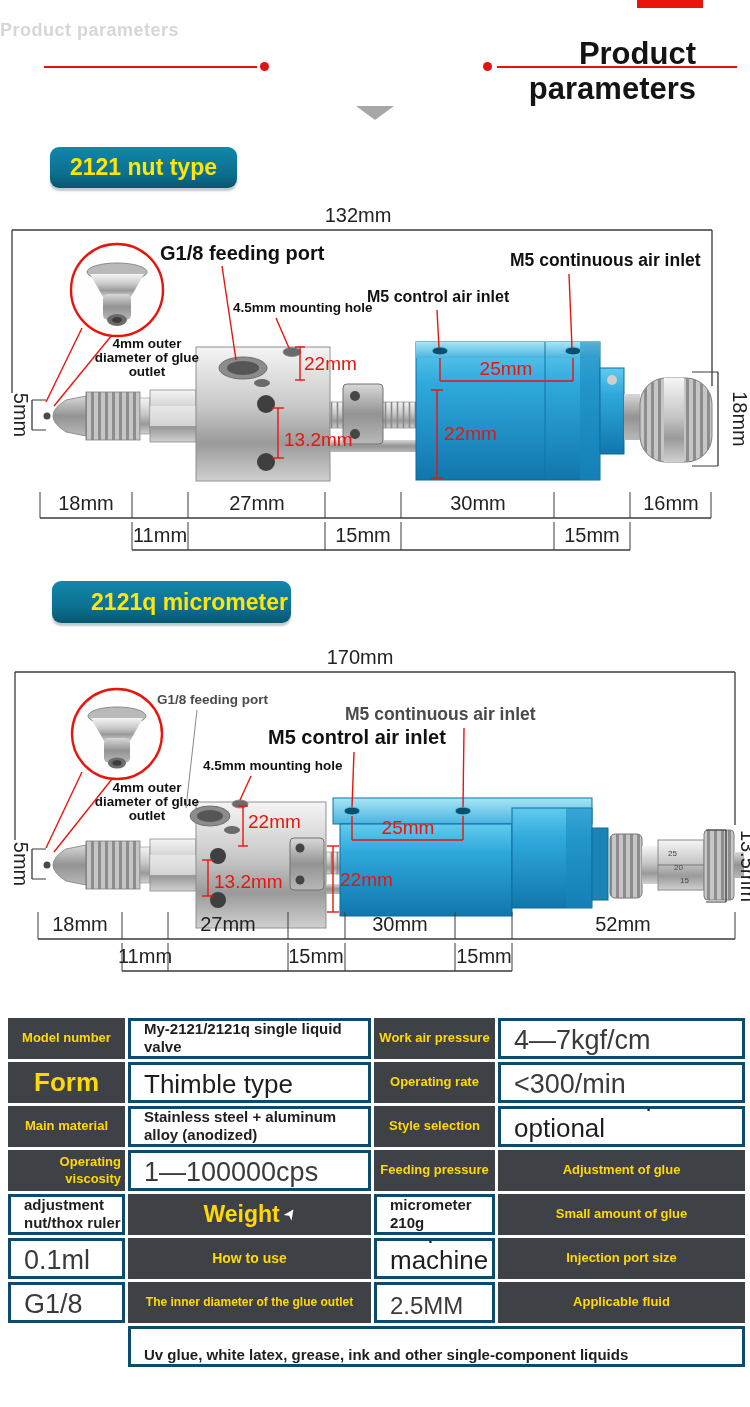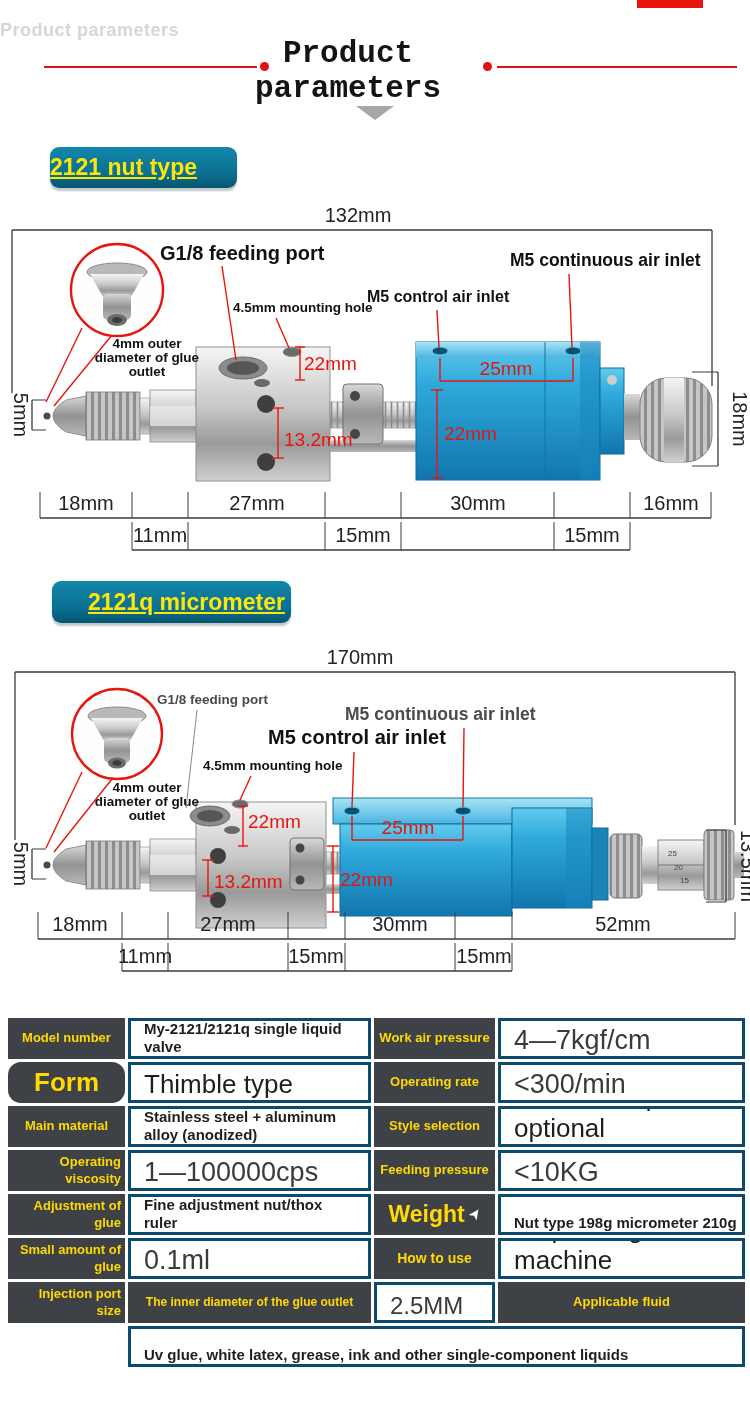--- a/index.html
+++ b/index.html
@@ -5,37 +5,37 @@
   html,body{margin:0;padding:0;}
   body{
     width:750px;height:1407px;position:relative;background:#ffffff;
     font-family:"Liberation Sans",sans-serif;overflow:hidden;
   }
   .abs{position:absolute;}
 
   
   .ghost{top:20px;left:0;width:750px;color:#d6d6d6;
     font-size:18px;font-weight:bold;letter-spacing:.5px;}
-  .title{top:36px;left:0;width:696px;text-align:center;font-size:31px;
-    font-weight:bold;color:#141414;line-height:35px;font-family:Liberation Mono, monospace;}
+  .title{top:36px;left:0;width:696px;text-align:right;font-size:31px;
+    font-weight:bold;color:#141414;line-height:35px;}
   .red-line{height:2px;background:#e01212;top:66px;}
   .red-line.l{left:44px;width:213px;}
   .red-line.r{left:497px;width:240px;}
   .red-dot{width:9px;height:9px;border-radius:50%;background:#e01212;top:62px;}
   .dot-l{left:260px;}
   .dot-r{left:483px;}
   .tri{top:106px;left:356px;width:0;height:0;border-left:19px solid transparent;
     border-right:19px solid transparent;border-top:14px solid #a7a7a7;}
   .corner{top:0;left:637px;width:66px;height:8px;background:#e8150d;}
 
   
   .badge{background:linear-gradient(180deg,#1187ab 0%,#0b6f90 65%,#07566f 100%);
     border-radius:9px;color:#ffe608;font-weight:bold;font-size:23px;
-    display:flex;align-items:center;
-    box-shadow:0 3px 2px rgba(0,40,60,.25);text-decoration:underline;}
+    display:flex;align-items:center;justify-content:center;
+    box-shadow:0 3px 2px rgba(0,40,60,.25);}
   .badge1{left:50px;top:147px;width:187px;height:41px;}
   .badge2{left:52px;top:581px;width:203px;height:42px;padding-left:36px;}
 
   
   #svg1{left:0;top:198px;}
   #svg2{left:0;top:640px;}
   text{font-family:"Liberation Sans",sans-serif;}
   .dimtxt{font-size:20px;fill:#222222;}
   .redtxt{font-size:19px;fill:#e8150d;}
   .lbl-b{font-weight:bold;fill:#111111;}
@@ -45,21 +45,21 @@
   .redline{stroke:#e8150d;stroke-width:1.4;}
 
   
   .spec-table{left:8px;top:1018px;width:734px;display:grid;
     grid-template-columns:117px 243px 121px 247px;grid-auto-rows:41px;gap:3px;}
   .th{background:#3e4146;color:#ffd903;font-weight:bold;font-size:13px;
     display:flex;align-items:center;justify-content:center;text-align:right;
     line-height:1.25;padding:0 4px;}
   .td{background:#ffffff;border:3px solid #0c4a6e;display:flex;
     align-items:flex-end;padding-left:13px;color:#2e2e2e;overflow:hidden;}
-  .h-big{font-size:26px;border-radius:13px;}
+  .h-big{font-size:26px;}
   .h-mid2{font-size:23px;}
   .h-mid{font-size:14px;}
   .h-sm12{font-size:12px;}
   .v-big{font-size:27px;color:#3a3a3a;}
   .v-big24{font-size:24px;color:#3a3a3a;}
   .v-bigbold{font-size:26px;font-weight:normal;color:#1e1e1e;}
   .v-small{font-size:15px;font-weight:bold;color:#1e1e1e;line-height:1.2;}
   .wrap-narrow{max-width:195px;display:inline-block;}
   .span3{grid-column:2 / 5;}
   .cursor-glyph{display:inline-block;margin-left:5px;color:#ffffff;
@@ -393,23 +393,20 @@
   <div class="th">Style selection</div>
   <div class="td v-bigbold">
       <span>2121/2121q optional</span>
     </div>
 
   <div class="th">Operating viscosity</div>
   <div class="td v-big">
       <span>1—100000cps</span>
     </div>
   <div class="th">Feeding pressure</div>
-  <div class="td v-big">
-      <span>&lt;10KG</span>
-    </div>
 
   <div class="th">Adjustment of glue</div>
   <div class="td v-small">
       <span class="wrap-narrow">Fine adjustment nut/thox ruler</span>
     </div>
   <div class="th h-mid2">
       <span>Weight</span>
       <span class="cursor-glyph">➤</span>
     </div>
   <div class="td v-small">
@@ -419,20 +416,23 @@
   <div class="th">Small amount of glue</div>
   <div class="td v-big">
       <span>0.1ml</span>
     </div>
   <div class="th h-mid">How to use</div>
   <div class="td v-bigbold">
       <span>Dispensing machine</span>
     </div>
 
   <div class="th">Injection port size</div>
+  <div class="td v-big">
+      <span>G1/8</span>
+    </div>
   <div class="th h-sm12">The inner diameter of the glue outlet</div>
   <div class="td v-big24">
       <span>2.5MM</span>
     </div>
 
   <div class="th">Applicable fluid</div>
   <div class="td v-small span3">
       <span>Uv glue, white latex, grease, ink and other single-component liquids</span>
     </div>
 </div>

